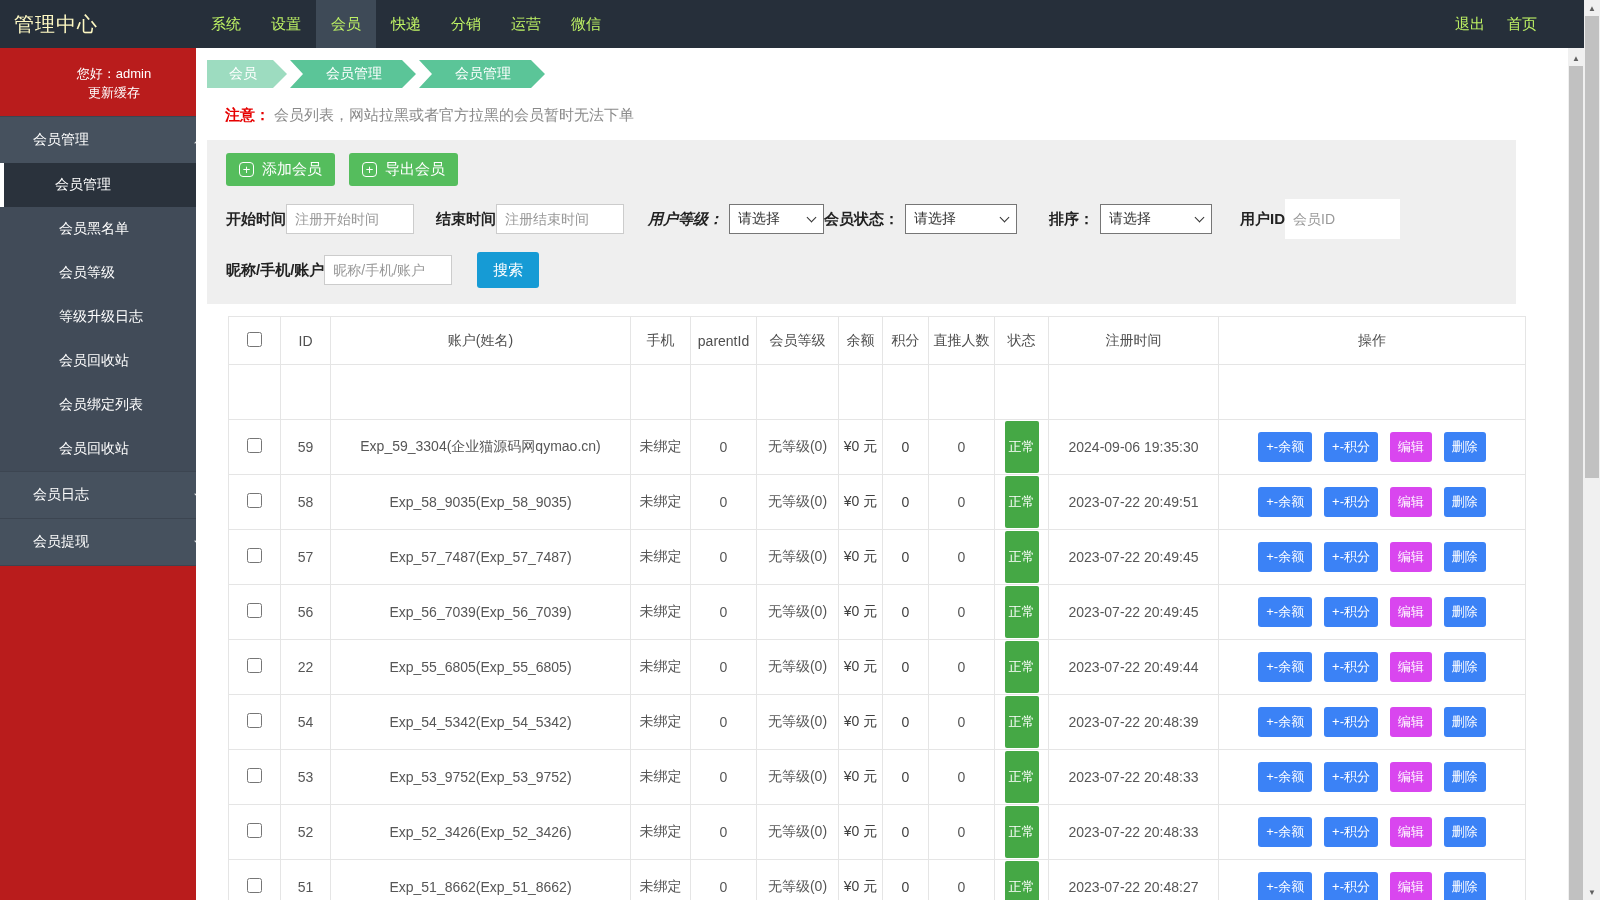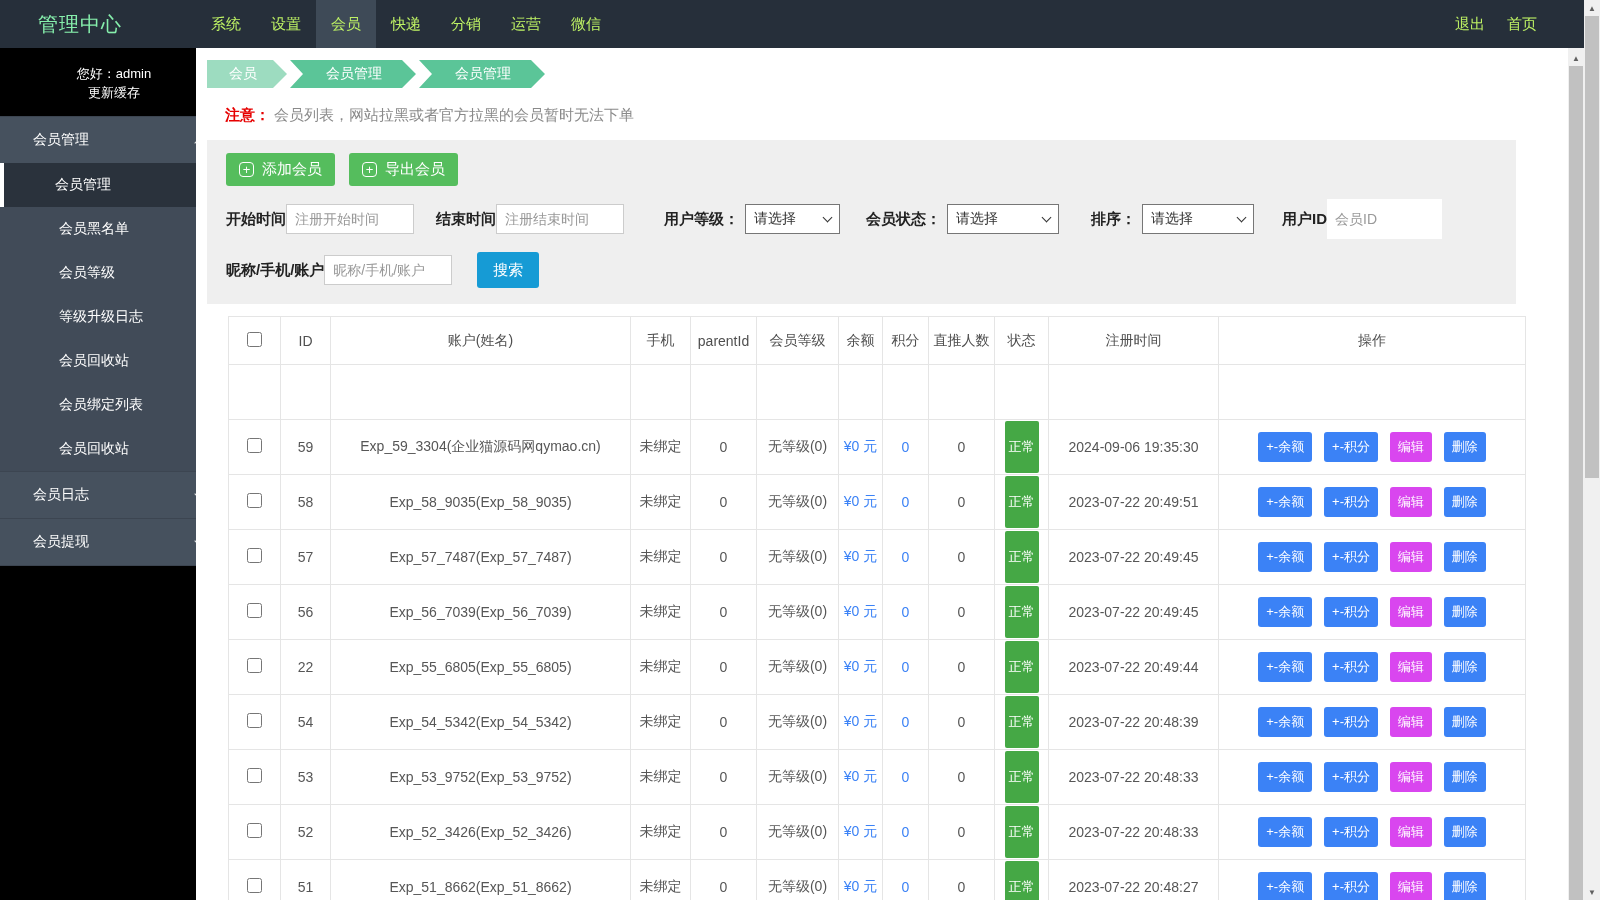--- a/index.html
+++ b/index.html
@@ -1,28 +1,28 @@
 <!DOCTYPE html>
 <html><head>
 <meta charset="utf-8">
 <style>
   * { margin:0; padding:0; box-sizing:border-box; }
   html,body { width:1600px; height:900px; overflow:hidden; font-family:"Liberation Sans","DejaVu Sans",sans-serif; background:#fff; }
 
   
   .navbar { position:absolute; top:0; left:0; width:1584px; height:48px; background:#262f3a; display:flex; align-items:stretch; z-index:5; }
-  .brand { width:196px; color:#86efac; font-size:20px; display:flex; align-items:center; padding-left:38px; letter-spacing:1px; }
+  .brand { width:196px; color:#fef9c3; font-size:20px; display:flex; align-items:center; padding-left:14px; letter-spacing:1px; }
   .nav-items { display:flex; align-items:stretch; }
   .nav-item { color:#bef264; font-size:15px; display:flex; align-items:center; padding:0 15px; cursor:pointer; text-decoration:none; }
   .nav-item.active { background:#3e4a57; }
   .nav-right { margin-left:auto; display:flex; align-items:stretch; padding-right:36px; }
   .nav-right .nav-item { padding:9px 11px; }
 
   
-  .sidebar { position:absolute; top:48px; left:0; bottom:0; width:228px; background:#000000; color:#fff; }
+  .sidebar { position:absolute; top:48px; left:0; bottom:0; width:228px; background:#b91c1c; color:#fff; }
   .greeting { text-align:center; padding:16px 0 14px; font-size:13px; line-height:19px; }
   .greeting .refresh { cursor:pointer; }
   .menu-section { border-top:1px solid #3c4551; }
   .section-head { height:46px; display:flex; align-items:center; justify-content:space-between; padding:0 24px 0 33px; font-size:14px; cursor:pointer; background:#46515e; }
   .chev { display:inline-block; width:8px; height:8px; border-right:1.5px solid #e8e8e8; border-bottom:1.5px solid #e8e8e8; }
   .chev.up { transform:rotate(-135deg); margin-top:5px; }
   .chev.down { transform:rotate(45deg); margin-top:-3px; }
   .submenu { background:#414b58; }
   .submenu .sub-item { height:44px; display:flex; align-items:center; padding-left:55px; font-size:14px; cursor:pointer; border-left:4px solid transparent; }
   .submenu .sub-item.active { background:#2a323c; border-left:4px solid #fff; padding-left:51px; }
@@ -54,21 +54,21 @@
   .fselect { width:112px; height:30px; border:1px solid #767676; background:#fff; display:flex; align-items:center; justify-content:space-between; padding:0 8px; font-size:14px; color:#333; cursor:pointer; }
   .fselect .chevd { width:7px; height:7px; border-right:1.5px solid #333; border-bottom:1.5px solid #333; transform:rotate(45deg); margin-top:-3px; }
   .btn-search { background:#169bd5; color:#fff; border:none; border-radius:3px; width:62px; height:36px; font-size:15px; cursor:pointer; margin-left:25px; }
 
   
   .table-wrap { margin:12px 0 0 21px; }
   table { border-collapse:collapse; table-layout:fixed; width:1297px; background:#fff; }
   th,td { border:1px solid #e5e5e5; text-align:center; font-weight:normal; color:#565656; font-size:14px; overflow:hidden; white-space:nowrap; }
   th { height:48px; color:#4f4f4f; }
   td { height:55px; }
-  .red { color:#3b82f6; }
+  .red { color:#404040; }
   .badge { display:inline-block; background:#45a845; color:#fff; font-size:13px; padding:17px 4px; border-radius:2px; }
   .btn-sm { display:inline-block; border:none; color:#fff; font-size:13px; padding:6px 8px; border-radius:3px; margin:0 4px; cursor:pointer; }
   .btn-blue { background:#3b82f6; }
   .btn-mint { background:#d946ef; }
   input[type=checkbox] { width:15px; height:15px; cursor:pointer; }
   tr.partial td { border-bottom:none; }
 
   
   .scroll-outer { position:absolute; top:0; right:0; bottom:0; width:16px; background:#f0f0f0; z-index:6; }
   .scroll-inner { position:absolute; top:48px; right:16px; bottom:0; width:16px; background:#f0f0f0; z-index:6; }
@@ -166,26 +166,26 @@
       <button class="btn-green">
         <span class="plus-box">+</span>
         <span>导出会员</span>
       </button>
     </div>
     <div class="frow">
       <span class="flabel">开始时间</span>
       <input class="finput" placeholder="注册开始时间" style="">
       <span class="flabel" style="margin-left:22px;">结束时间</span>
       <input class="finput" placeholder="注册结束时间" style="">
-      <span class="flabel" style="margin-left:40px;margin-right:6px;">用户等级：</span>
+      <span class="flabel" style="margin-left:24px;margin-right:6px;font-style:italic;">用户等级：</span>
       <div class="fselect" style="width:95px;">
         <span>请选择</span>
           <span class="chevd"></span>
       </div>
-      <span class="flabel" style="margin-left:26px;margin-right:6px;">会员状态：</span>
+      <span class="flabel" style="margin-right:6px;">会员状态：</span>
       <div class="fselect">
         <span>请选择</span>
           <span class="chevd"></span>
       </div>
       <span class="flabel" style="margin-left:32px;margin-right:6px;">排序：</span>
       <div class="fselect">
         <span>请选择</span>
           <span class="chevd"></span>
       </div>
       <span class="flabel" style="margin-left:28px;">用户ID</span>

